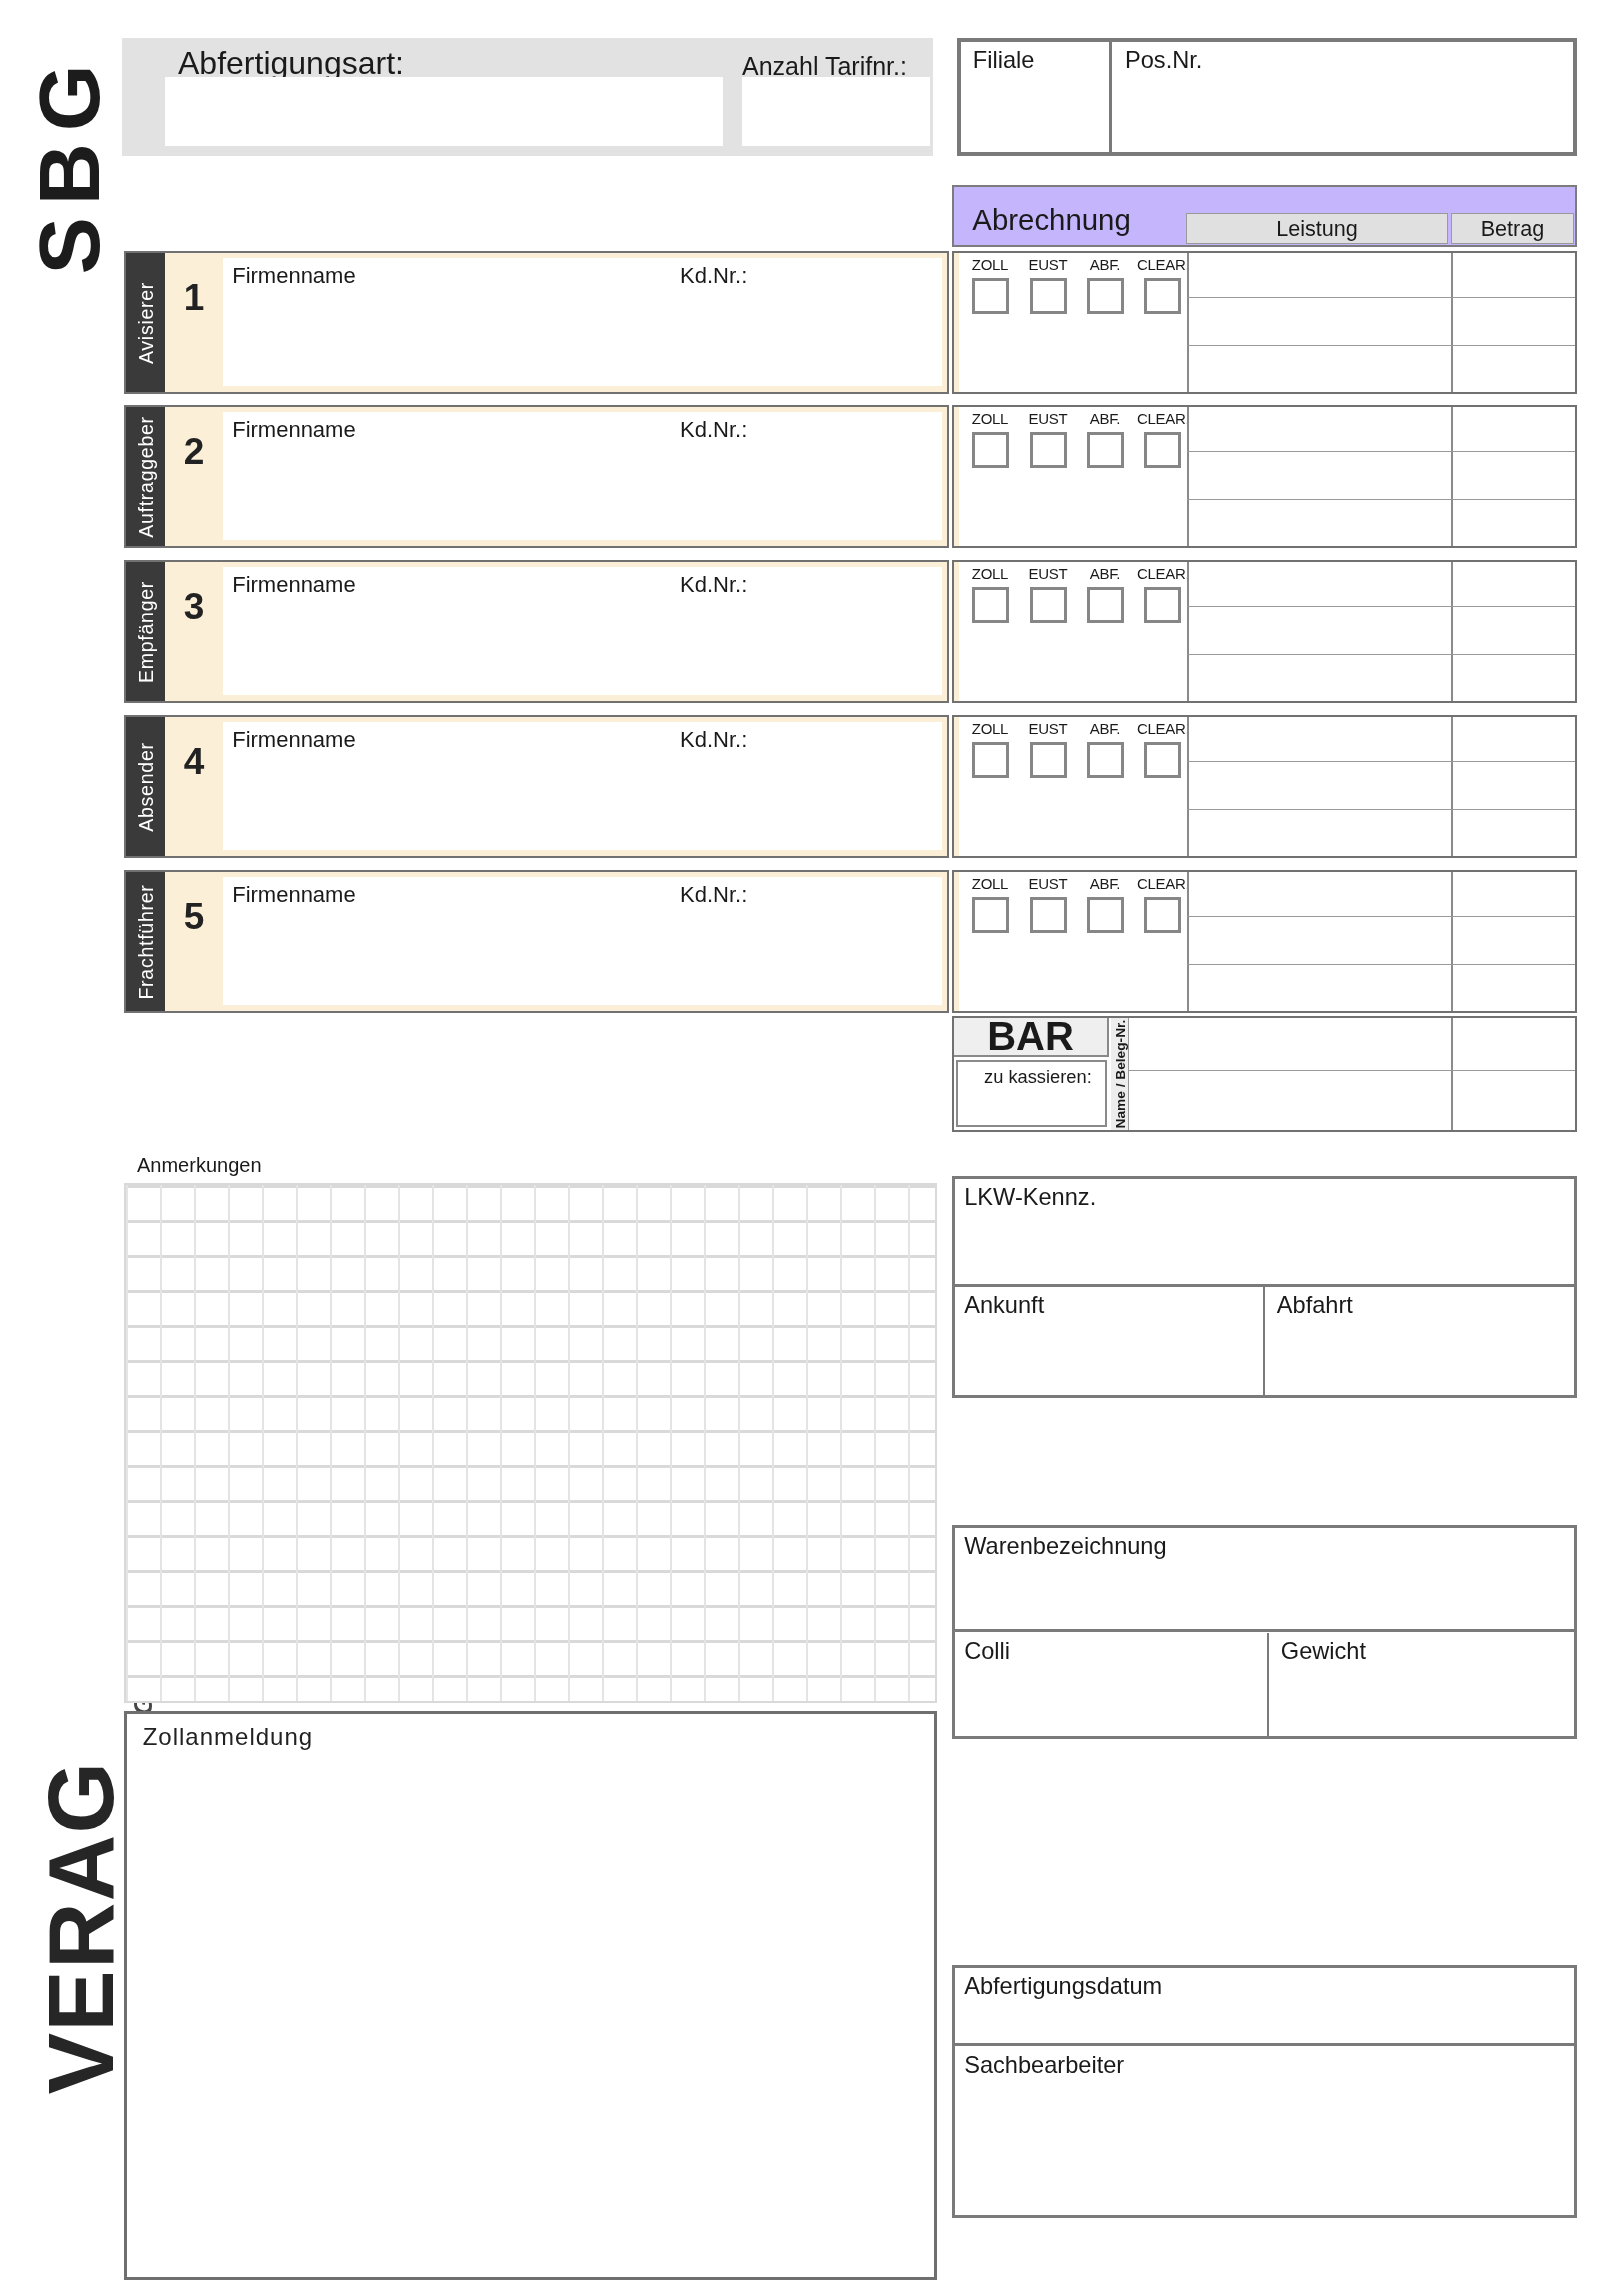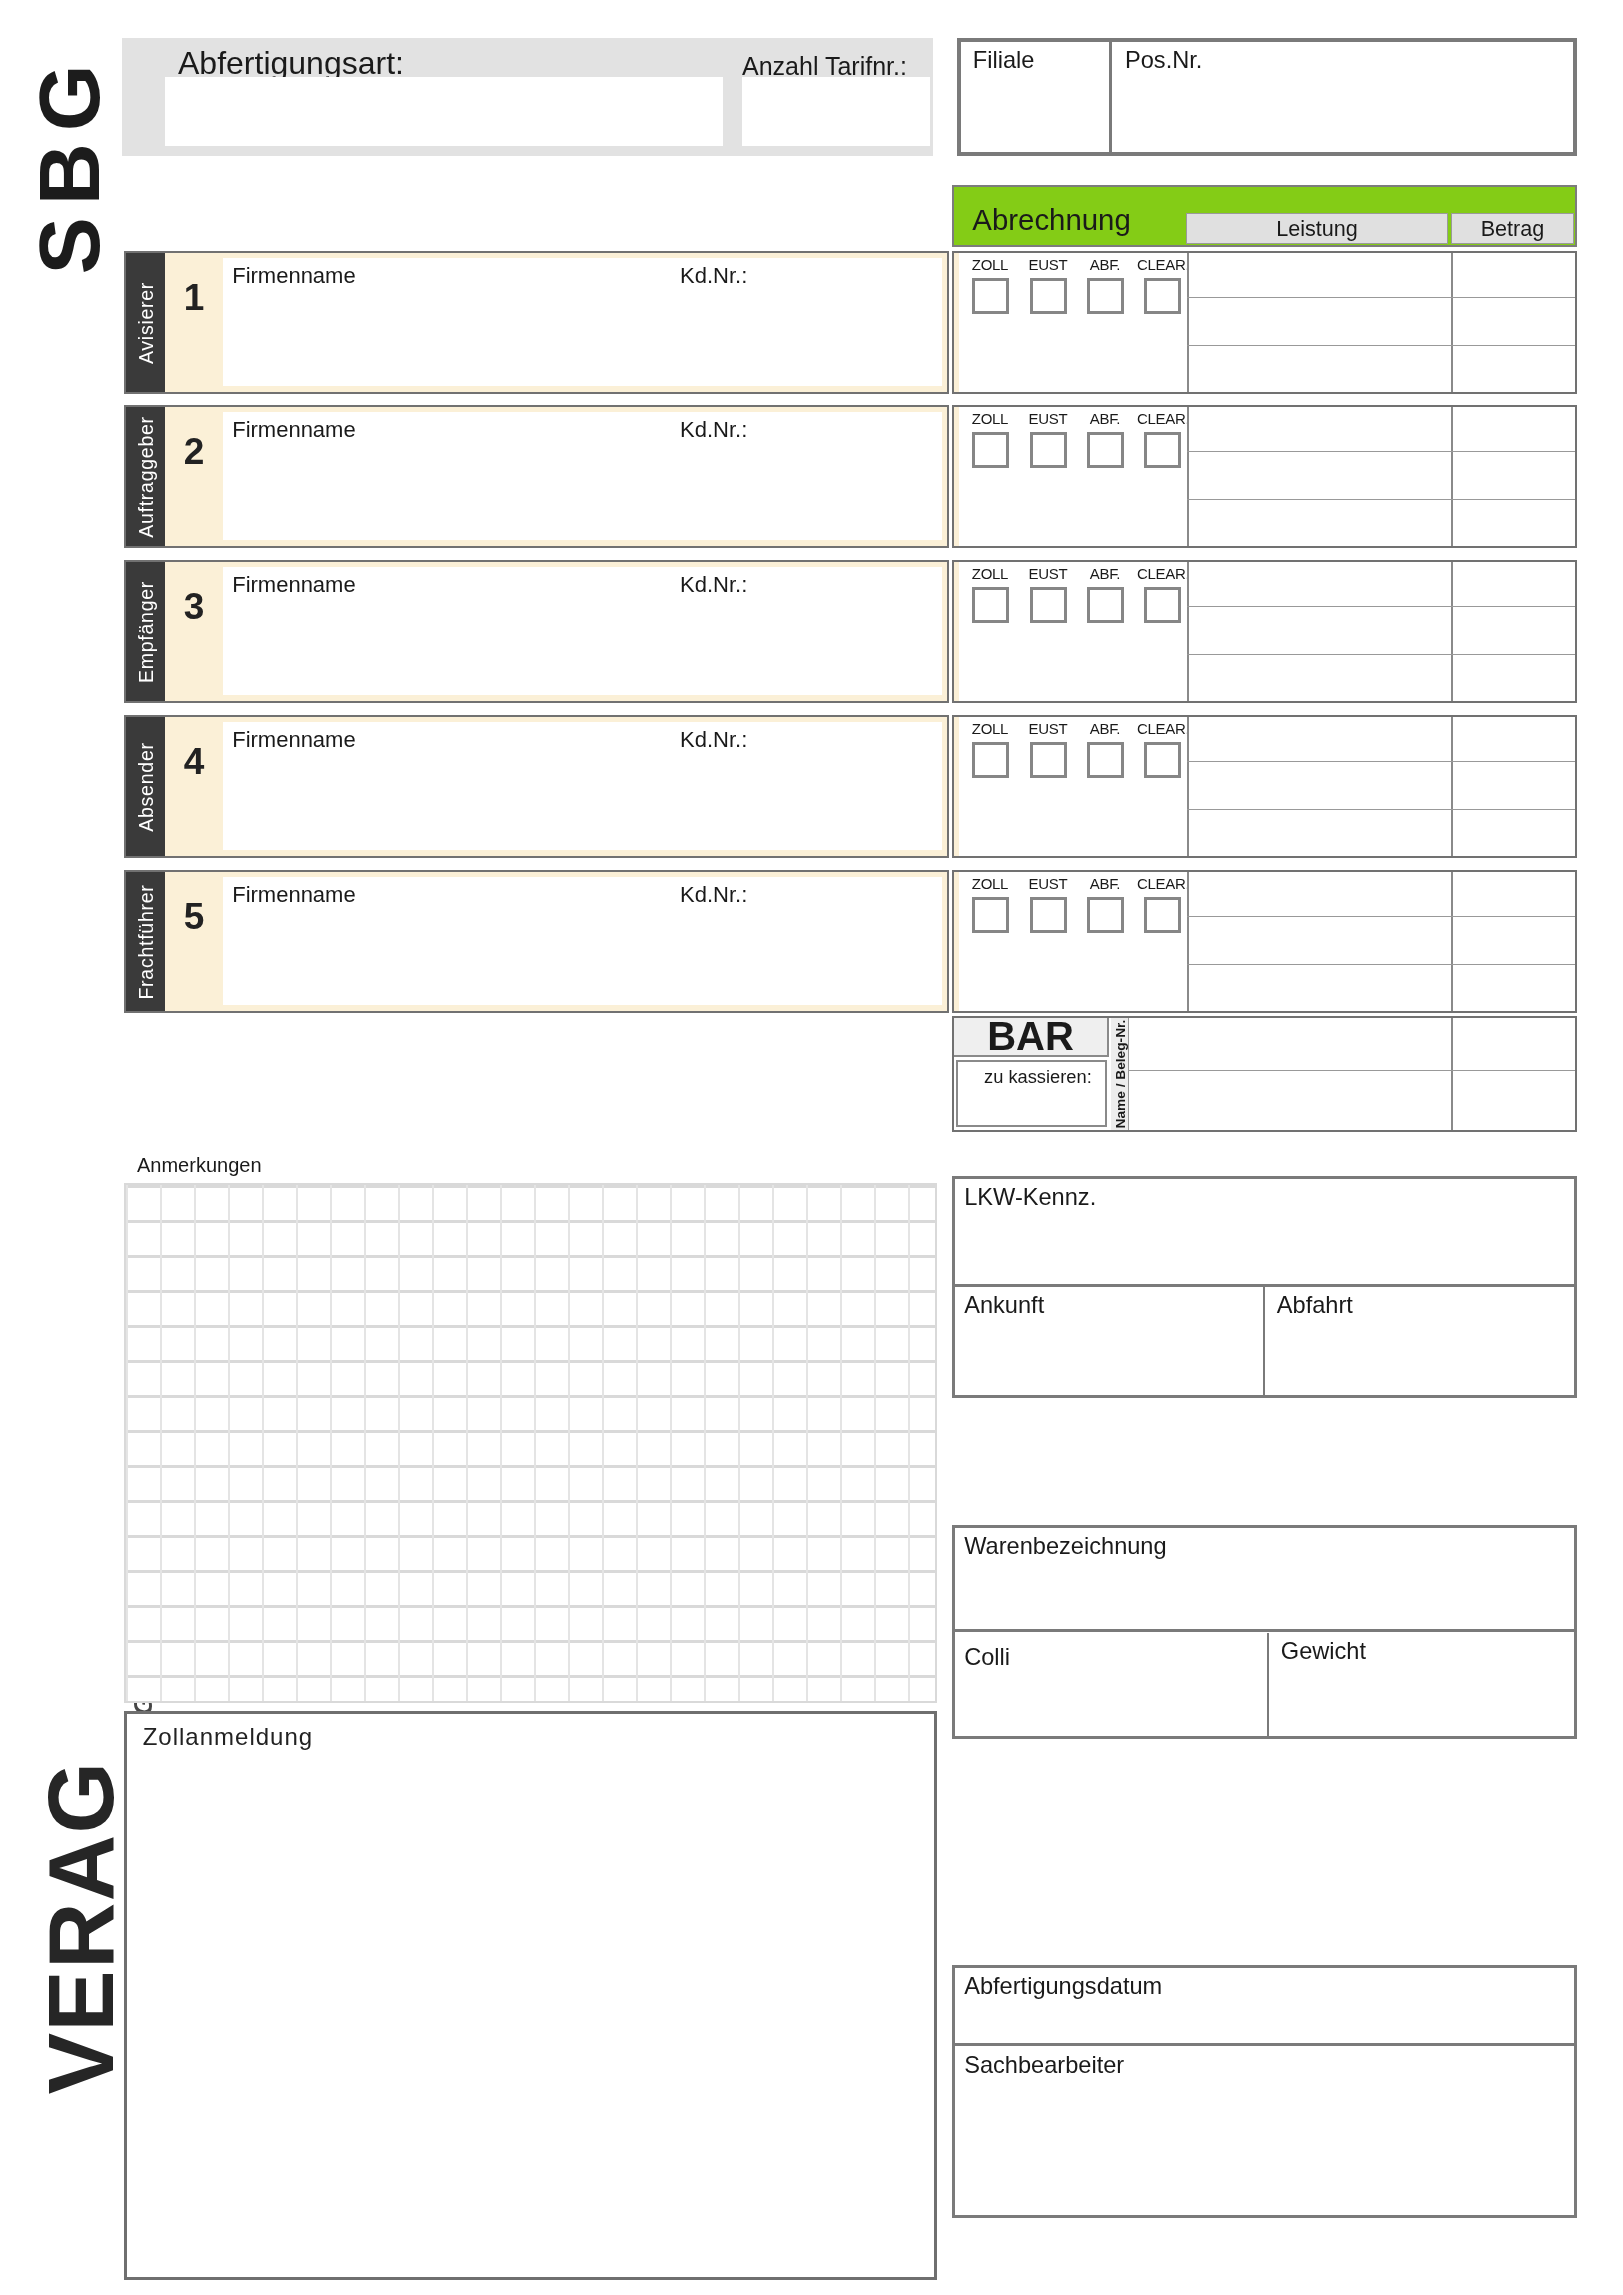--- a/index.html
+++ b/index.html
@@ -14,21 +14,21 @@
   .abf-label{left:56px;top:6.5px;font-size:32px;}
   .abf-input{left:43px;top:39px;width:558px;height:69px;background:#fff;}
   .anz-label{left:620px;top:14.4px;font-size:25px;}
   .anz-input{left:620px;top:39px;width:188px;height:69px;background:#fff;}
 
   .filiale-box{left:957px;top:38px;width:620px;height:118px;border:4.6px solid #7a7a7a;background:#fff;}
   .filiale-div{left:148px;top:0;bottom:0;width:2.6px;background:#7a7a7a;}
   .cell-label{font-size:23.6px;}
 
   
-  .abr-head{left:952px;top:185px;width:625px;height:62px;background:#84cc16;border:2.6px solid #7c7c7c;padding-left:20px;}
+  .abr-head{left:952px;top:185px;width:625px;height:62px;background:#c4b5fd;border:2.6px solid #7c7c7c;padding-left:20px;}
   .abr-title{left:18.3px;top:15.7px;font-size:29.4px;}
   .col-head{position:absolute;top:26px;height:31px;background:#e0e0e0;border:1.3px solid #9a9a9a;
             display:flex;align-items:center;justify-content:center;font-size:21.6px;box-sizing:border-box;}
 
   
   .party-row{position:absolute;left:124px;width:825px;height:143px;border:2.6px solid #717171;
              background:#fbf0d7;box-sizing:border-box;}
   .role-band{position:absolute;left:0;top:0;width:39px;height:100%;background:#3a3a3a;}
   .role-band .rcenter{color:#fff;font-size:19.6px;letter-spacing:0.7px;}
   .party-number{position:absolute;left:39px;top:23.6px;width:58px;text-align:center;
@@ -358,21 +358,21 @@
       <span class="lbl rlabel" style="left:11.8px;top:5.2px;">Abfahrt</span>
     </div>
   </div>
 
   <div class="abs rbox" style="top:1525px;height:214px;">
     <div class="hdiv" style="top:101px;"></div>
     <div class="vdiv" style="left:312px;top:105px;"></div>
     <div class="zone" style="left:0;top:0;right:0;height:101px;">
       <span class="lbl rlabel" style="left:9.2px;top:5.2px;">Warenbezeichnung</span>
     </div>
-    <div class="zone" style="left:0;top:105px;width:312px;bottom:0;margin-top:6px;">
+    <div class="zone" style="left:0;top:105px;width:312px;bottom:0;">
       <span class="lbl rlabel" style="left:9.2px;top:5.2px;">Colli</span>
     </div>
     <div class="zone" style="left:314px;top:105px;right:0;bottom:0;">
       <span class="lbl rlabel" style="left:11.8px;top:5.2px;">Gewicht</span>
     </div>
   </div>
 
   <div class="abs zoll-box">
     <span class="lbl zoll-label">Zollanmeldung</span>
   </div>

